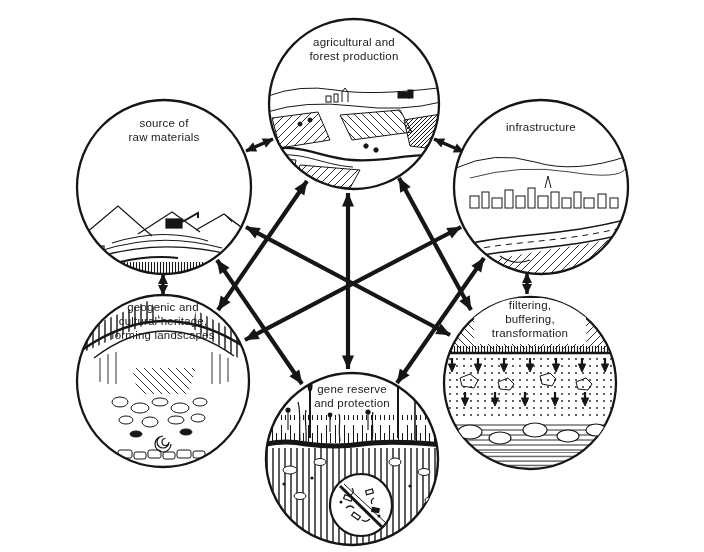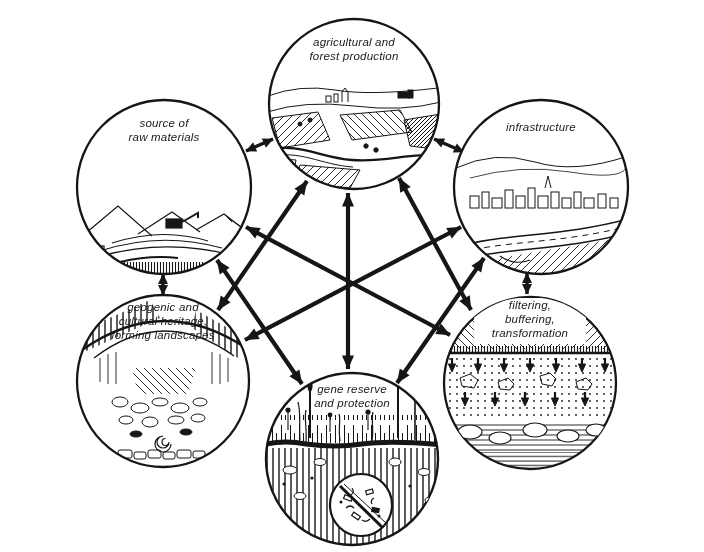--- a/index.html
+++ b/index.html
@@ -1,17 +1,17 @@
 <!DOCTYPE html>
 <html><head>
 <meta charset="utf-8">
 <style>
   html,body{margin:0;padding:0;background:#ffffff;}
   .stage{position:relative;width:704px;height:552px;background:#ffffff;overflow:hidden;
-         font-family:"Liberation Sans", sans-serif;font-style:italic;}
+         font-family:"Liberation Sans", sans-serif;}
   svg text{font-family:"Liberation Sans", sans-serif;fill:#1b1b1b;}
   .lbl{font-size:11.5px;letter-spacing:.2px;}
 </style>
 </head>
 <body>
 
 <div class="stage">
 <svg width="704" height="552" viewBox="0 0 704 552">
   <defs>
     <marker id="ah" markerUnits="userSpaceOnUse" markerWidth="16" markerHeight="14" refX="14.5" refY="7" orient="auto-start-reverse">

